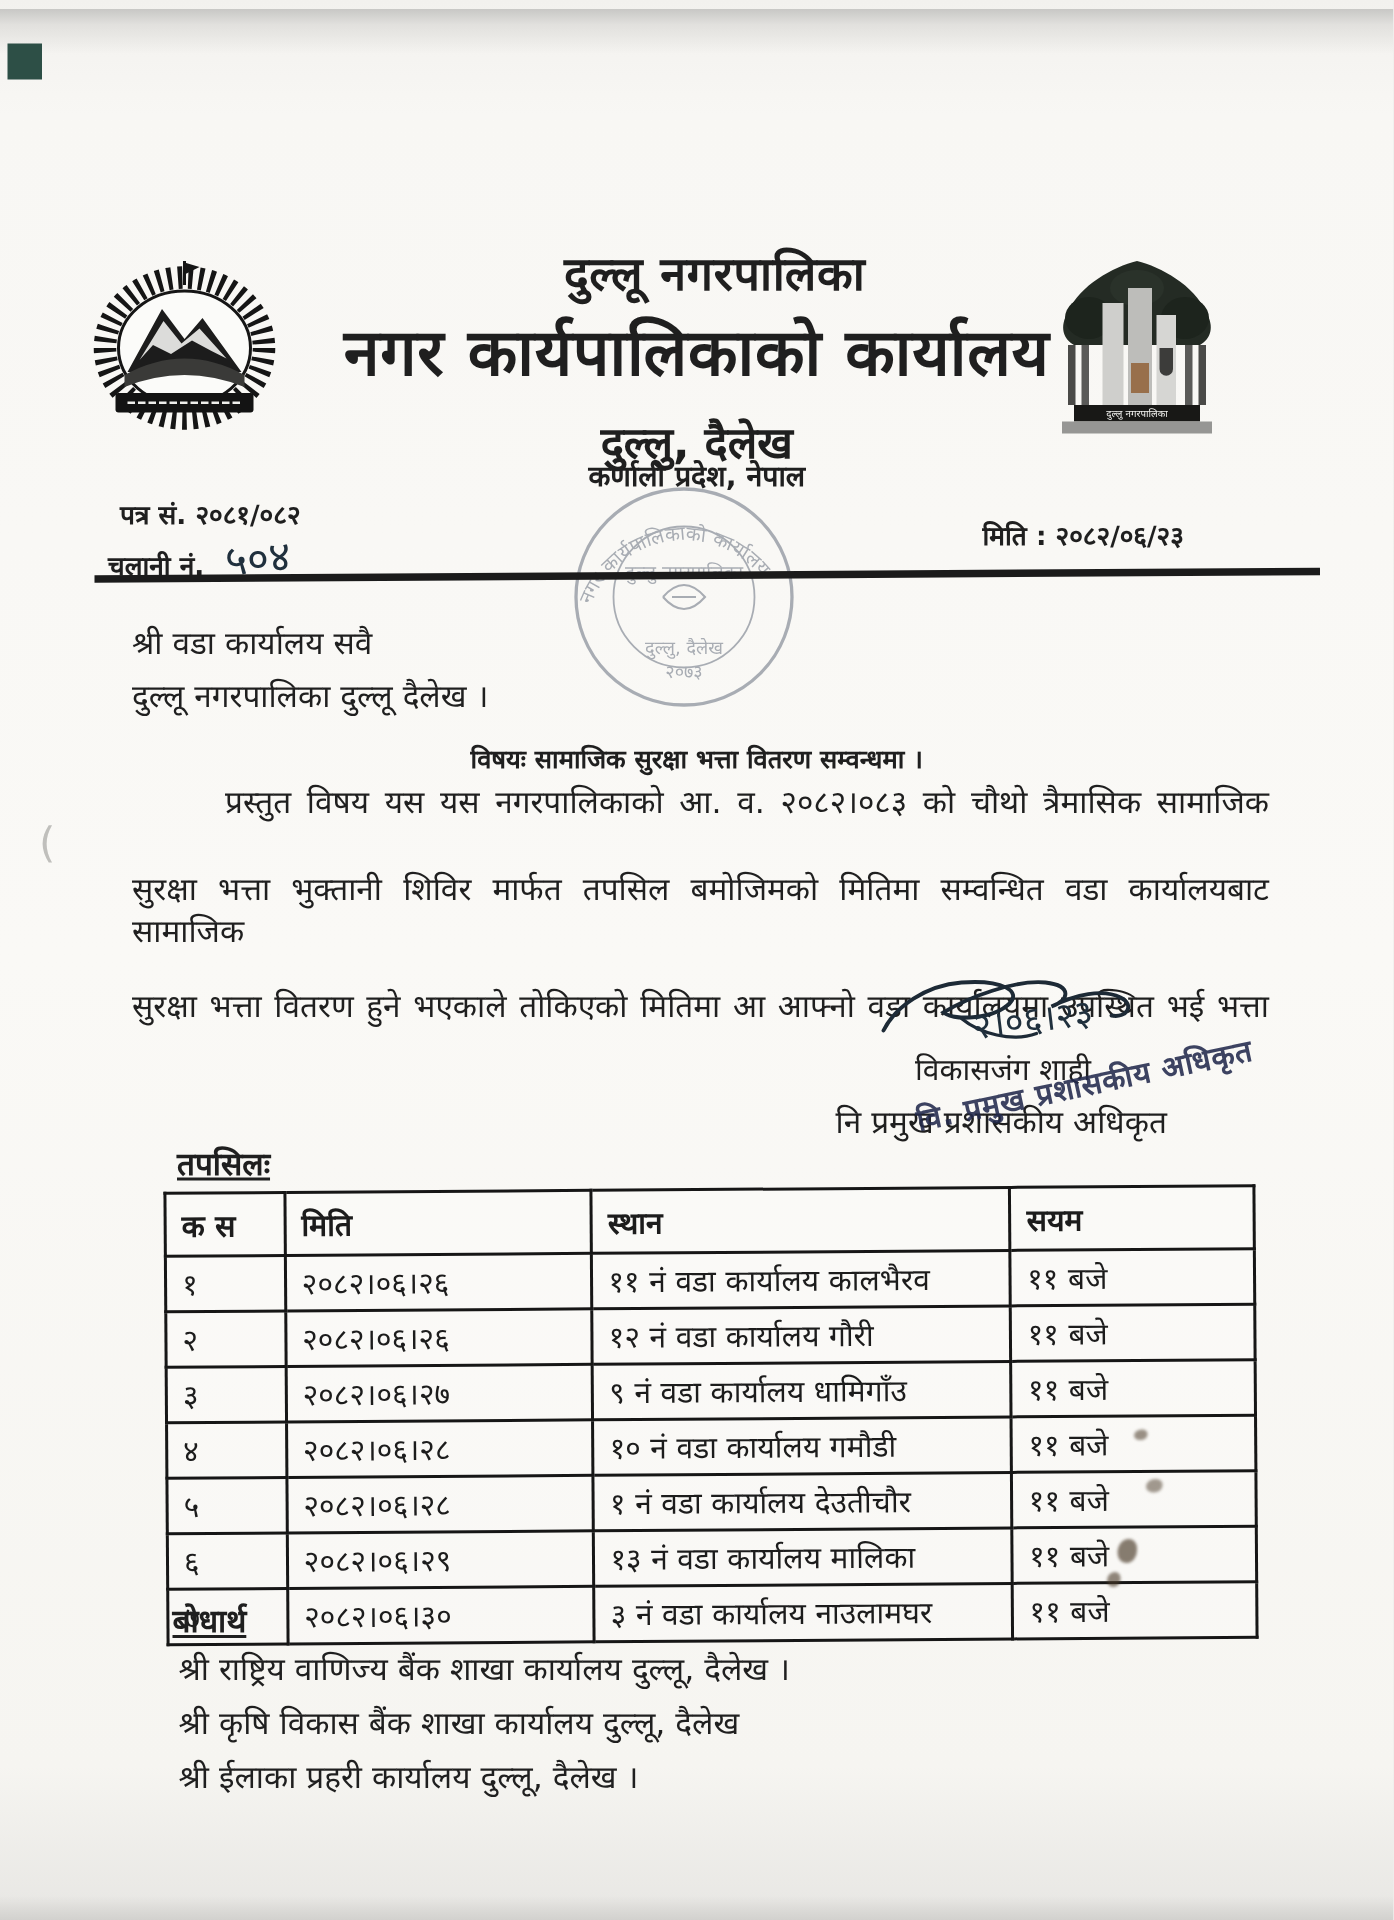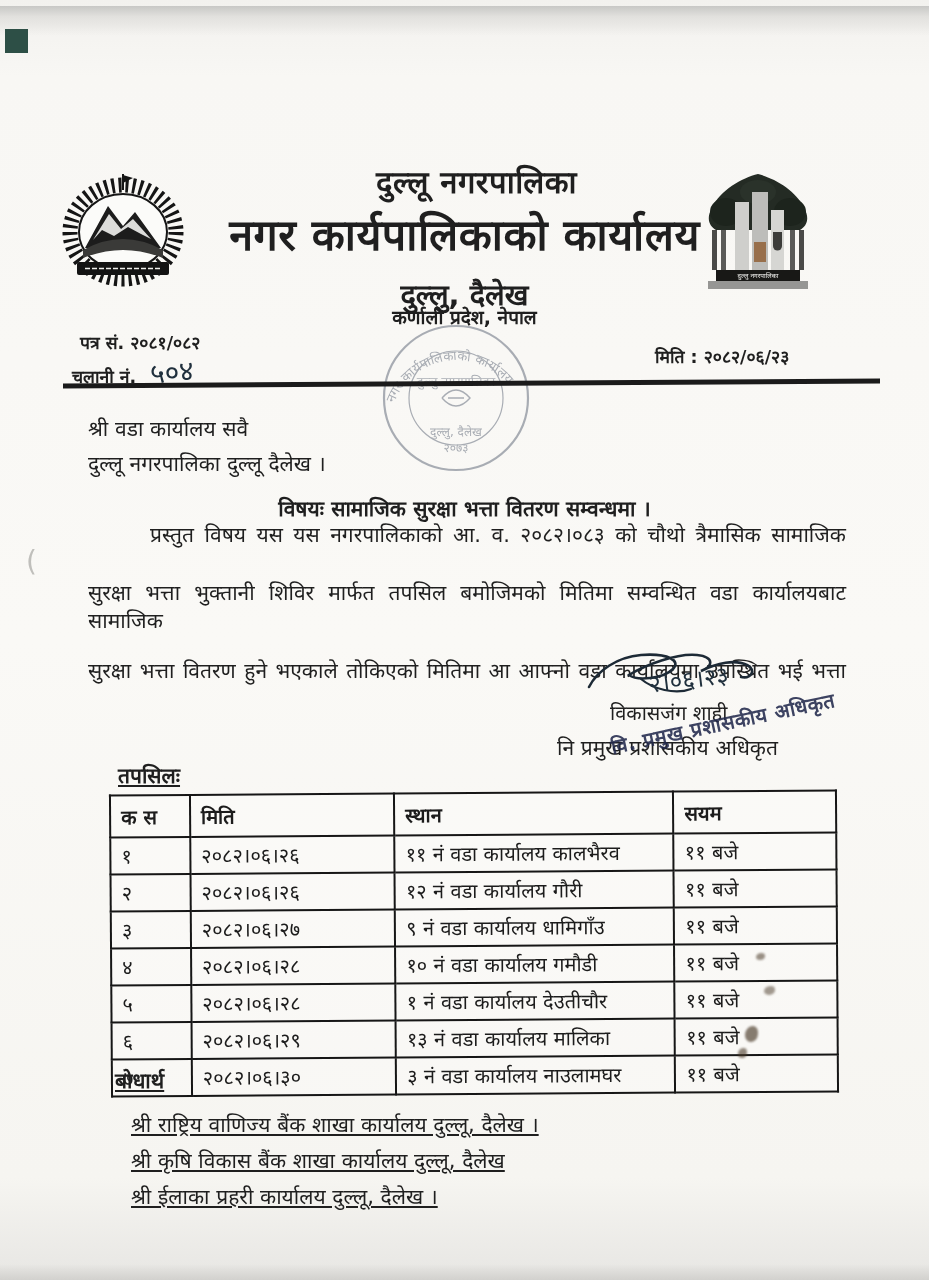--- a/index.html
+++ b/index.html
@@ -27,40 +27,40 @@
   .title-place{top:274px;font-size:29px;}
   .title-prov{top:304px;font-size:19px;}
   .refno{left:80px;top:330px;font-size:17.5px;}
   .chalani{left:72px;top:364px;font-size:17.5px;}
   .chalani-no{left:150px;top:352px;font-size:28px;transform:rotate(-5deg);font-weight:400;}
   .dateline{left:655px;top:344px;font-size:17.5px;}
   .rule{left:63px;top:381px;width:817px;height:5px;background:#1b1b1b;transform:rotate(-0.35deg);}
   .stamp-round{left:372px;top:314px;width:168px;height:168px;opacity:.52;}
   .recip1{left:88px;top:414px;font-size:21px;}
   .recip2{left:88px;top:449px;font-size:21px;}
-  .subject{top:494px;font-size:21px;font-weight:600;}
+  .subject{top:494px;font-size:17px;font-weight:600;}
   .bodyline{left:88px;width:758px;font-size:21px;text-align:justify;text-align-last:justify;}
   .l1{top:520px;padding-left:62px;width:696px;}
   .l2{top:578px;} .l3{top:616px;margin-top:40px;}
   .l4{top:654px;text-align:left;text-align-last:left;}
   .sig-svg{left:583px;top:643px;}
   .sig-date{left:648px;top:662px;font-size:24px;transform:rotate(-7deg);}
   .sig-name{left:610px;top:699px;font-size:20px;}
   .sig-desg{left:557px;top:733px;font-size:21px;}
   .sig-stamp{left:614px;top:733px;width:240px;font-size:20px;font-weight:700;color:#232a4d;
     transform:rotate(-12deg);transform-origin:left bottom;opacity:.88;letter-spacing:.5px;}
   .tapasil{left:118px;top:761px;font-size:21px;text-decoration:underline;text-align:center;}
   table.sched{position:absolute;left:110px;top:792px;width:728px;border-collapse:collapse;
     transform:rotate(-0.4deg);background:rgba(255,255,255,.25);}
   table.sched th,table.sched td{border:2px solid #161616;font-size:20px;text-align:left;
     padding:4px 10px;font-weight:400;color:#1c1c1c;}
   table.sched th{height:32px;font-weight:600;}
   table.sched td{height:24px;}
   .bodharth{left:115px;top:1066px;font-size:21px;text-decoration:underline;}
-  .cc-list{left:115px;top:1098px;list-style:none;margin:16px;padding:0;font-size:21px;text-decoration:underline;}
+  .cc-list{left:115px;top:1098px;list-style:none;margin:4px;padding:0;font-size:21px;}
   .cc-list li{margin:0 0 13px 0;line-height:23px;}
   .blot{position:absolute;border-radius:60% 40% 55% 45%;background:#4a3a28;filter:blur(1px);}
   .blot.b1{left:756px;top:953px;width:9px;height:7px;opacity:.55;}
   .blot.b2{left:764px;top:986px;width:11px;height:9px;opacity:.5;}
   .blot.b3{left:745px;top:1026px;width:13px;height:16px;opacity:.65;}
   .blot.b4{left:738px;top:1048px;width:9px;height:10px;opacity:.6;}
   .margin-paren{left:26px;top:545px;font-size:28px;color:#9a9a96;opacity:.6;}
 </style>
 </head>
 <body>

